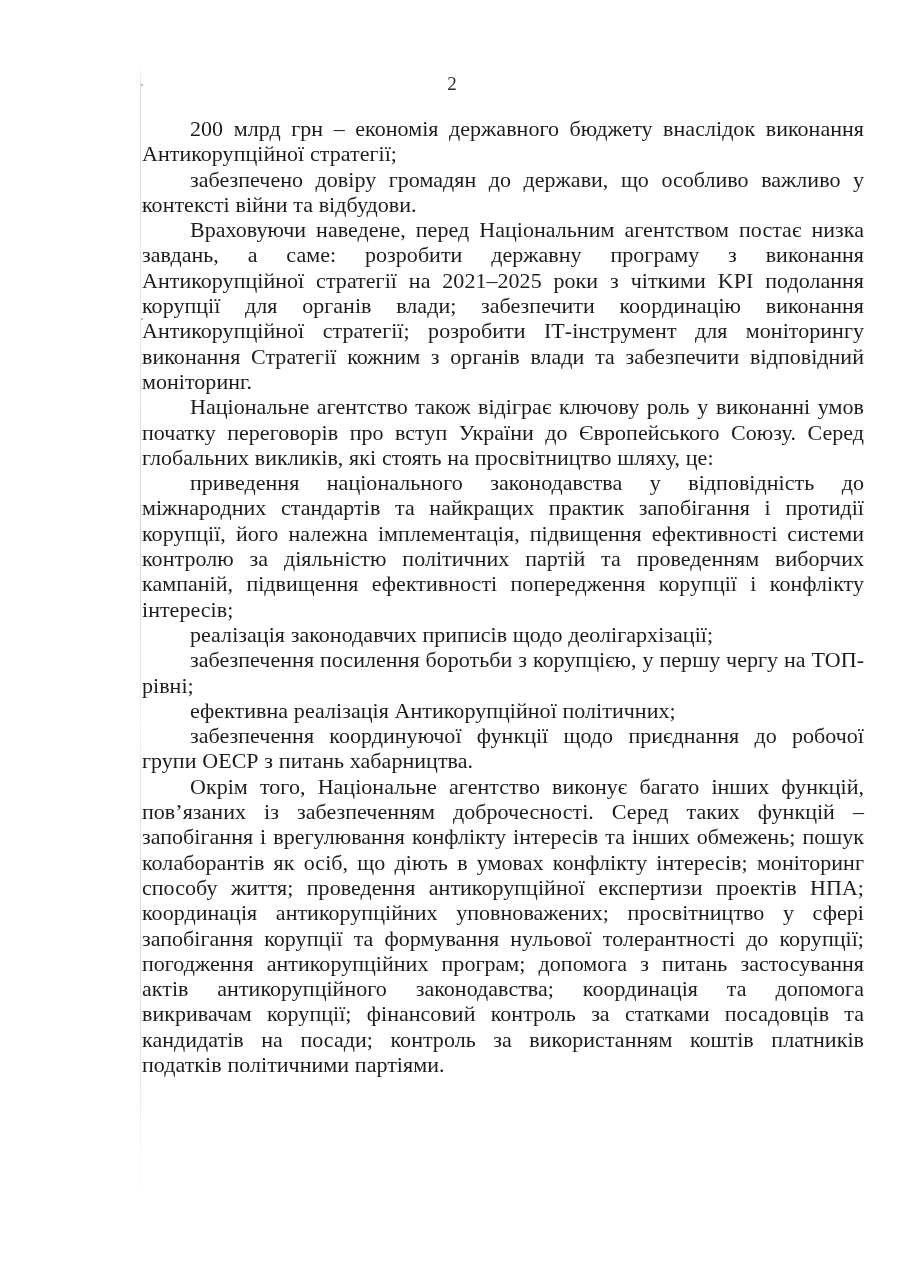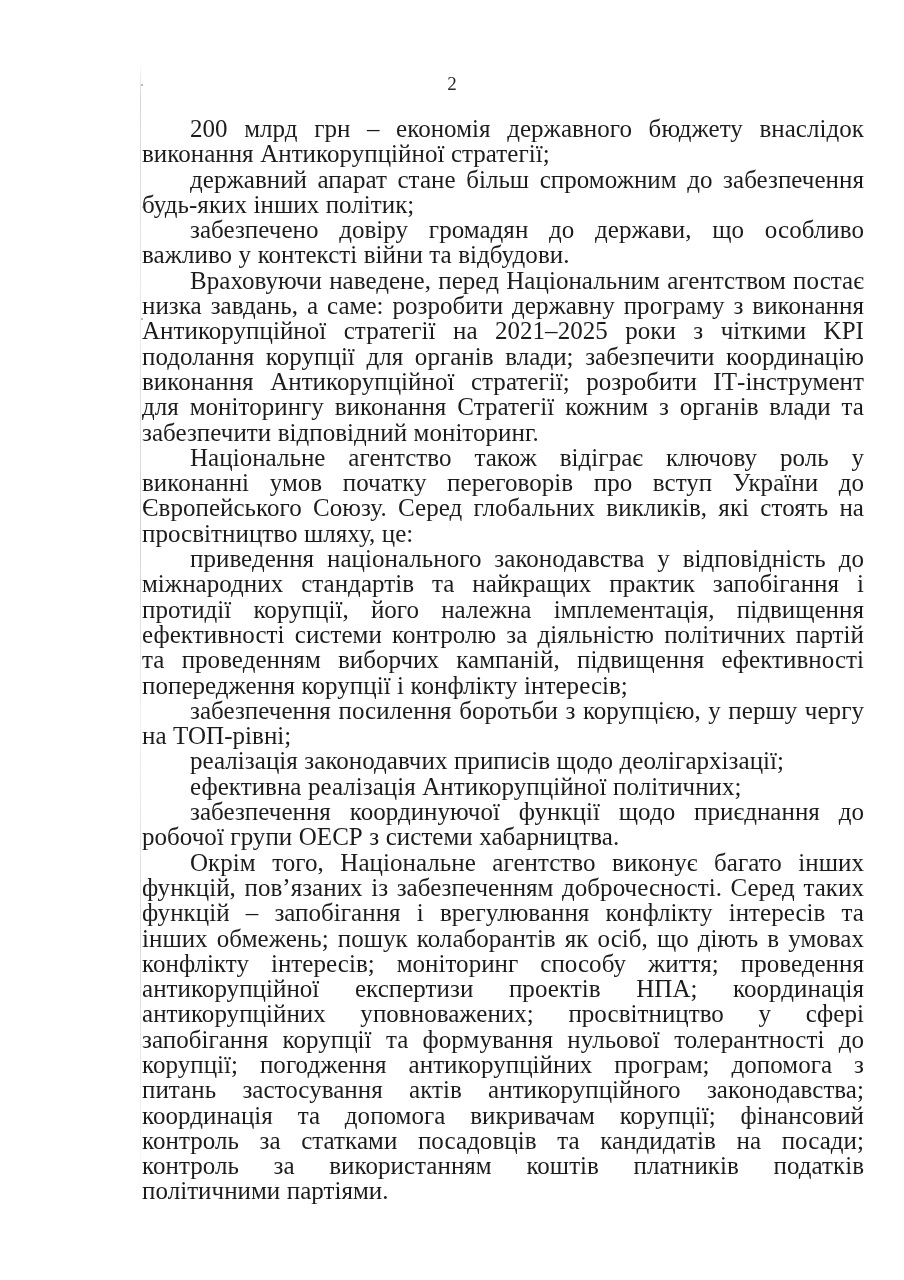--- a/index.html
+++ b/index.html
@@ -65,21 +65,21 @@
     top: 116px;
     width: 722px;
   }
 
   p.para {
     margin: 0;
     padding: 0;
     text-indent: 48px;
     text-align: justify;
     text-justify: inter-word;
-    font-size: 25px;
+    font-size: 22px;
     line-height: 25.3px;
     color: #1c1c1c;
     letter-spacing: 0.04px;
     word-spacing: 0.2px;
     hyphens: none;
   }
 
   
   p.para:last-child {
     text-align: justify;
@@ -92,25 +92,24 @@
 
   <div class="scan-line-left"></div>
   <div class="scan-speck" style="left:141px; top:84px;"></div>
   <div class="scan-speck" style="left:141px; top:318px;"></div>
   <div class="scan-speck" style="left:142px; top:206px;"></div>
 
   <div class="page-number">2</div>
 
   <div class="body-text">
     <p class="para">200 млрд грн – економія державного бюджету внаслідок виконання Антикорупційної стратегії;</p>
-    <p class="para">державний апарат стане більш спроможним до забезпечення будь-яких інших політик;</p>
     <p class="para">забезпечено довіру громадян до держави,  що особливо важливо у контексті війни та відбудови.</p>
     <p class="para">Враховуючи наведене, перед Національним агентством постає низка завдань, а саме: розробити державну програму з виконання Антикорупційної стратегії на 2021–2025 роки з чіткими KPI подолання корупції для органів влади; забезпечити координацію виконання Антикорупційної стратегії; розробити ІТ-інструмент для моніторингу виконання Стратегії кожним з органів влади та забезпечити відповідний моніторинг.</p>
     <p class="para">Національне агентство також відіграє ключову роль у виконанні умов початку переговорів про вступ України до Європейського Союзу. Серед глобальних викликів, які стоять на просвітництво шляху, це:</p>
     <p class="para">приведення національного законодавства у відповідність до міжнародних стандартів та найкращих практик запобігання і протидії корупції, його належна імплементація, підвищення ефективності системи контролю за діяльністю політичних партій та проведенням виборчих кампаній, підвищення ефективності попередження корупції і конфлікту інтересів;</p>
+    <p class="para">реалізація законодавчих приписів щодо деолігархізації;</p>
     <p class="para">забезпечення посилення боротьби з корупцією, у першу чергу на ТОП-рівні;</p>
-    <p class="para">реалізація законодавчих приписів щодо деолігархізації;</p>
     <p class="para">ефективна реалізація Антикорупційної політичних;</p>
-    <p class="para">забезпечення координуючої функції щодо приєднання до робочої групи ОЕСР з системи хабарництва.</p>
+    <p class="para">забезпечення координуючої функції щодо приєднання до робочої групи ОЕСР з питань хабарництва.</p>
     <p class="para">Окрім того, Національне агентство виконує багато інших функцій, пов’язаних із забезпеченням доброчесності. Серед таких функцій – запобігання і врегулювання конфлікту інтересів та інших обмежень; пошук колаборантів як осіб, що діють в умовах конфлікту інтересів; моніторинг способу життя; проведення антикорупційної експертизи проектів НПА; координація антикорупційних уповноважених; просвітництво у сфері запобігання корупції та формування нульової толерантності до корупції; погодження антикорупційних програм; допомога з питань застосування актів антикорупційного законодавства; координація та допомога викривачам корупції; фінансовий контроль за статками посадовців та кандидатів на посади; контроль за використанням коштів платників податків політичними партіями.</p>
   </div>
 
 </div>
 
 </body></html>

